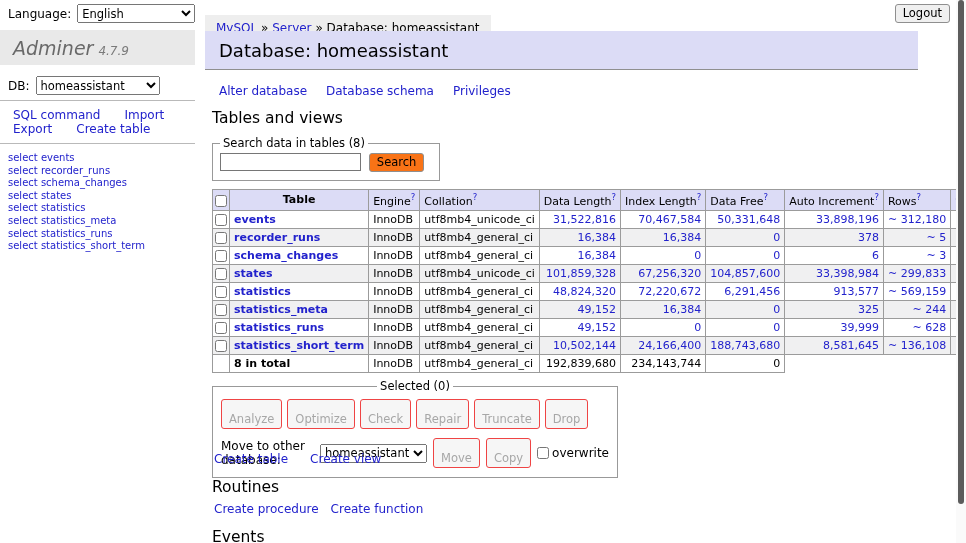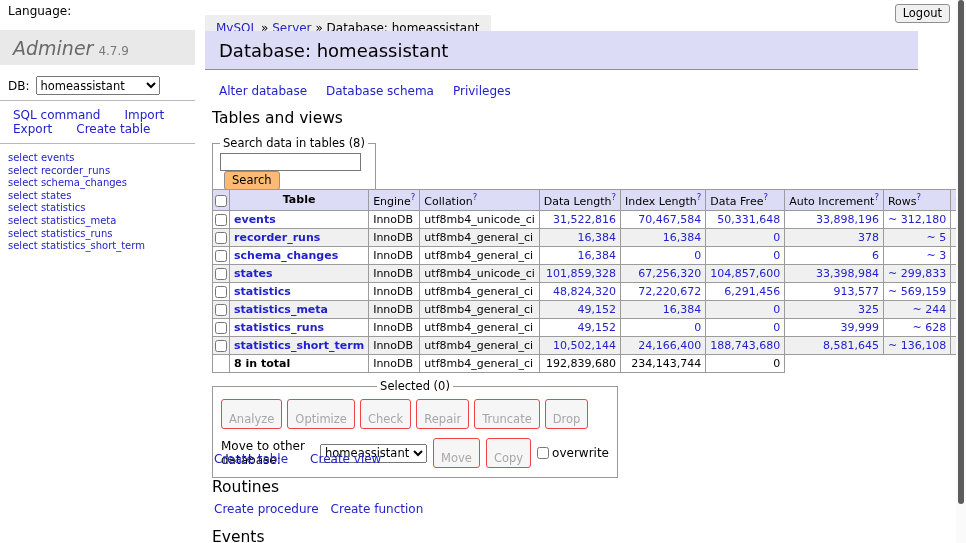--- a/index.html
+++ b/index.html
@@ -9,39 +9,39 @@
 
   
   #language-bar { position:absolute; left:8px; top:4px; display:flex; align-items:center; gap:6px; }
   #language-select { width:118px; height:19px; font-size:11.5px; font-family:inherit; }
   #logout-button { position:absolute; right:16px; top:4px; font-family:inherit; font-size:11.5px;
     background:#f0f0f0; border:1px solid #8f8f8f; border-radius:3px; padding:1px 7px 2px; cursor:pointer; }
 
   
   #sidebar-header { position:absolute; left:0; top:30px; width:195px; height:35px; background:#e9e9e9; padding:7px 0 0 13px; }
   #app-name { font-style:italic; font-size:19px; color:#696969; }
-  #app-version { font-size:12px; color:#7a7a7a; margin-left:5px; }
+  #app-version { font-size:12px; color:#7a7a7a; margin-left:5px;font-style:italic; }
   #db-row { position:absolute; left:8px; top:76px; display:flex; align-items:center; gap:6px; }
   #db-select { width:124px; height:19px; font-size:11.5px; font-family:inherit; }
   .side-hr { position:absolute; left:0; width:195px; border:none; border-top:1px solid #b9b9b9; }
   #sidebar-actions { position:absolute; left:13px; top:109px; width:175px; font-size:12px; }
   #sidebar-actions .action-row { display:flex; gap:24px; line-height:13.5px; }
   #sidebar-tables { position:absolute; left:8px; top:152px; font-size:10px; }
   #sidebar-tables .tbl-link { line-height:12.6px; white-space:nowrap; }
 
   
   #breadcrumb { position:absolute; left:205px; top:0; background:#eeeeee; padding:6px 11px 7px; white-space:nowrap;margin-top:15px; }
   #page-title { position:absolute; left:205px; top:31px; width:713px; height:39px; background:#dcdcf6;
     border-bottom:1px solid #8f8f8f; padding:9px 0 0 14px; font-size:18px; font-weight:400; }
   #db-links { position:absolute; left:219px; top:84px; display:flex; gap:19px; }
   #tables-heading { position:absolute; left:212px; top:109px; font-size:15.5px; font-weight:400; }
-  #search-fieldset { position:absolute; left:212px; top:136px; width:164px; border:1px solid #999; padding:3px 7px 8px; }
+  #search-fieldset { position:absolute; left:212px; top:136px; width:228px; border:1px solid #999; padding:3px 7px 8px; }
   #search-fieldset legend { font-size:11.5px; padding:0 3px; }
   #search-input { width:141px; height:18px; border:1px solid #767676; font-family:inherit; font-size:11.5px; padding:0 3px; }
-  #search-button { font-family:inherit; font-size:11.5px; background:#fdba74; border:1px solid #8f8f8f;
+  #search-button { font-family:inherit; font-size:11.5px; background:#f97316; border:1px solid #8f8f8f;
     border-radius:3px; padding:1px 7px 2px; margin-left:4px; cursor:pointer; }
 
   
   #tables-table { position:absolute; left:212px; top:189px; border-collapse:collapse; table-layout:fixed; font-size:11px; }
   #tables-table th, #tables-table td { border:1px solid #9b9b9b; padding:2px 4px; height:15px; overflow:hidden; white-space:nowrap; }
   #tables-table thead th { background:#dcdcf6; font-weight:400; text-align:left; }
   #tables-table thead th.name-h { font-weight:bold; text-align:center; }
   #tables-table .checkcol { text-align:center; padding:0 2px; }
   #tables-table input[type=checkbox] { width:12px; height:12px; margin:1px 0 0; vertical-align:middle; }
   #tables-table sup.hint { color:#2222cc; font-size:8.5px; cursor:pointer; }
@@ -71,20 +71,23 @@
 
   
   #scrollbar { position:absolute; right:0; top:0; width:10px; height:543px; background:#fafafa; }
   #scrollbar-thumb { position:absolute; left:2px; top:0; width:6px; height:504px; background:#5c5c5c; border-radius:3px; }
 </style>
 </head>
 <body>
 
 <div id="language-bar">
   <span>Language:</span>
+  <select id="language-select">
+    <option>English</option>
+  </select>
 </div>
 <button id="logout-button">Logout</button>
 
 <div id="sidebar-header">
   <a class="lnk" id="app-name" style="color:#696969;">Adminer</a><span id="app-version">4.7.9</span>
 </div>
 <div id="db-row">
   <span>DB:</span>
   <select id="db-select">
     <option>homeassistant</option>

